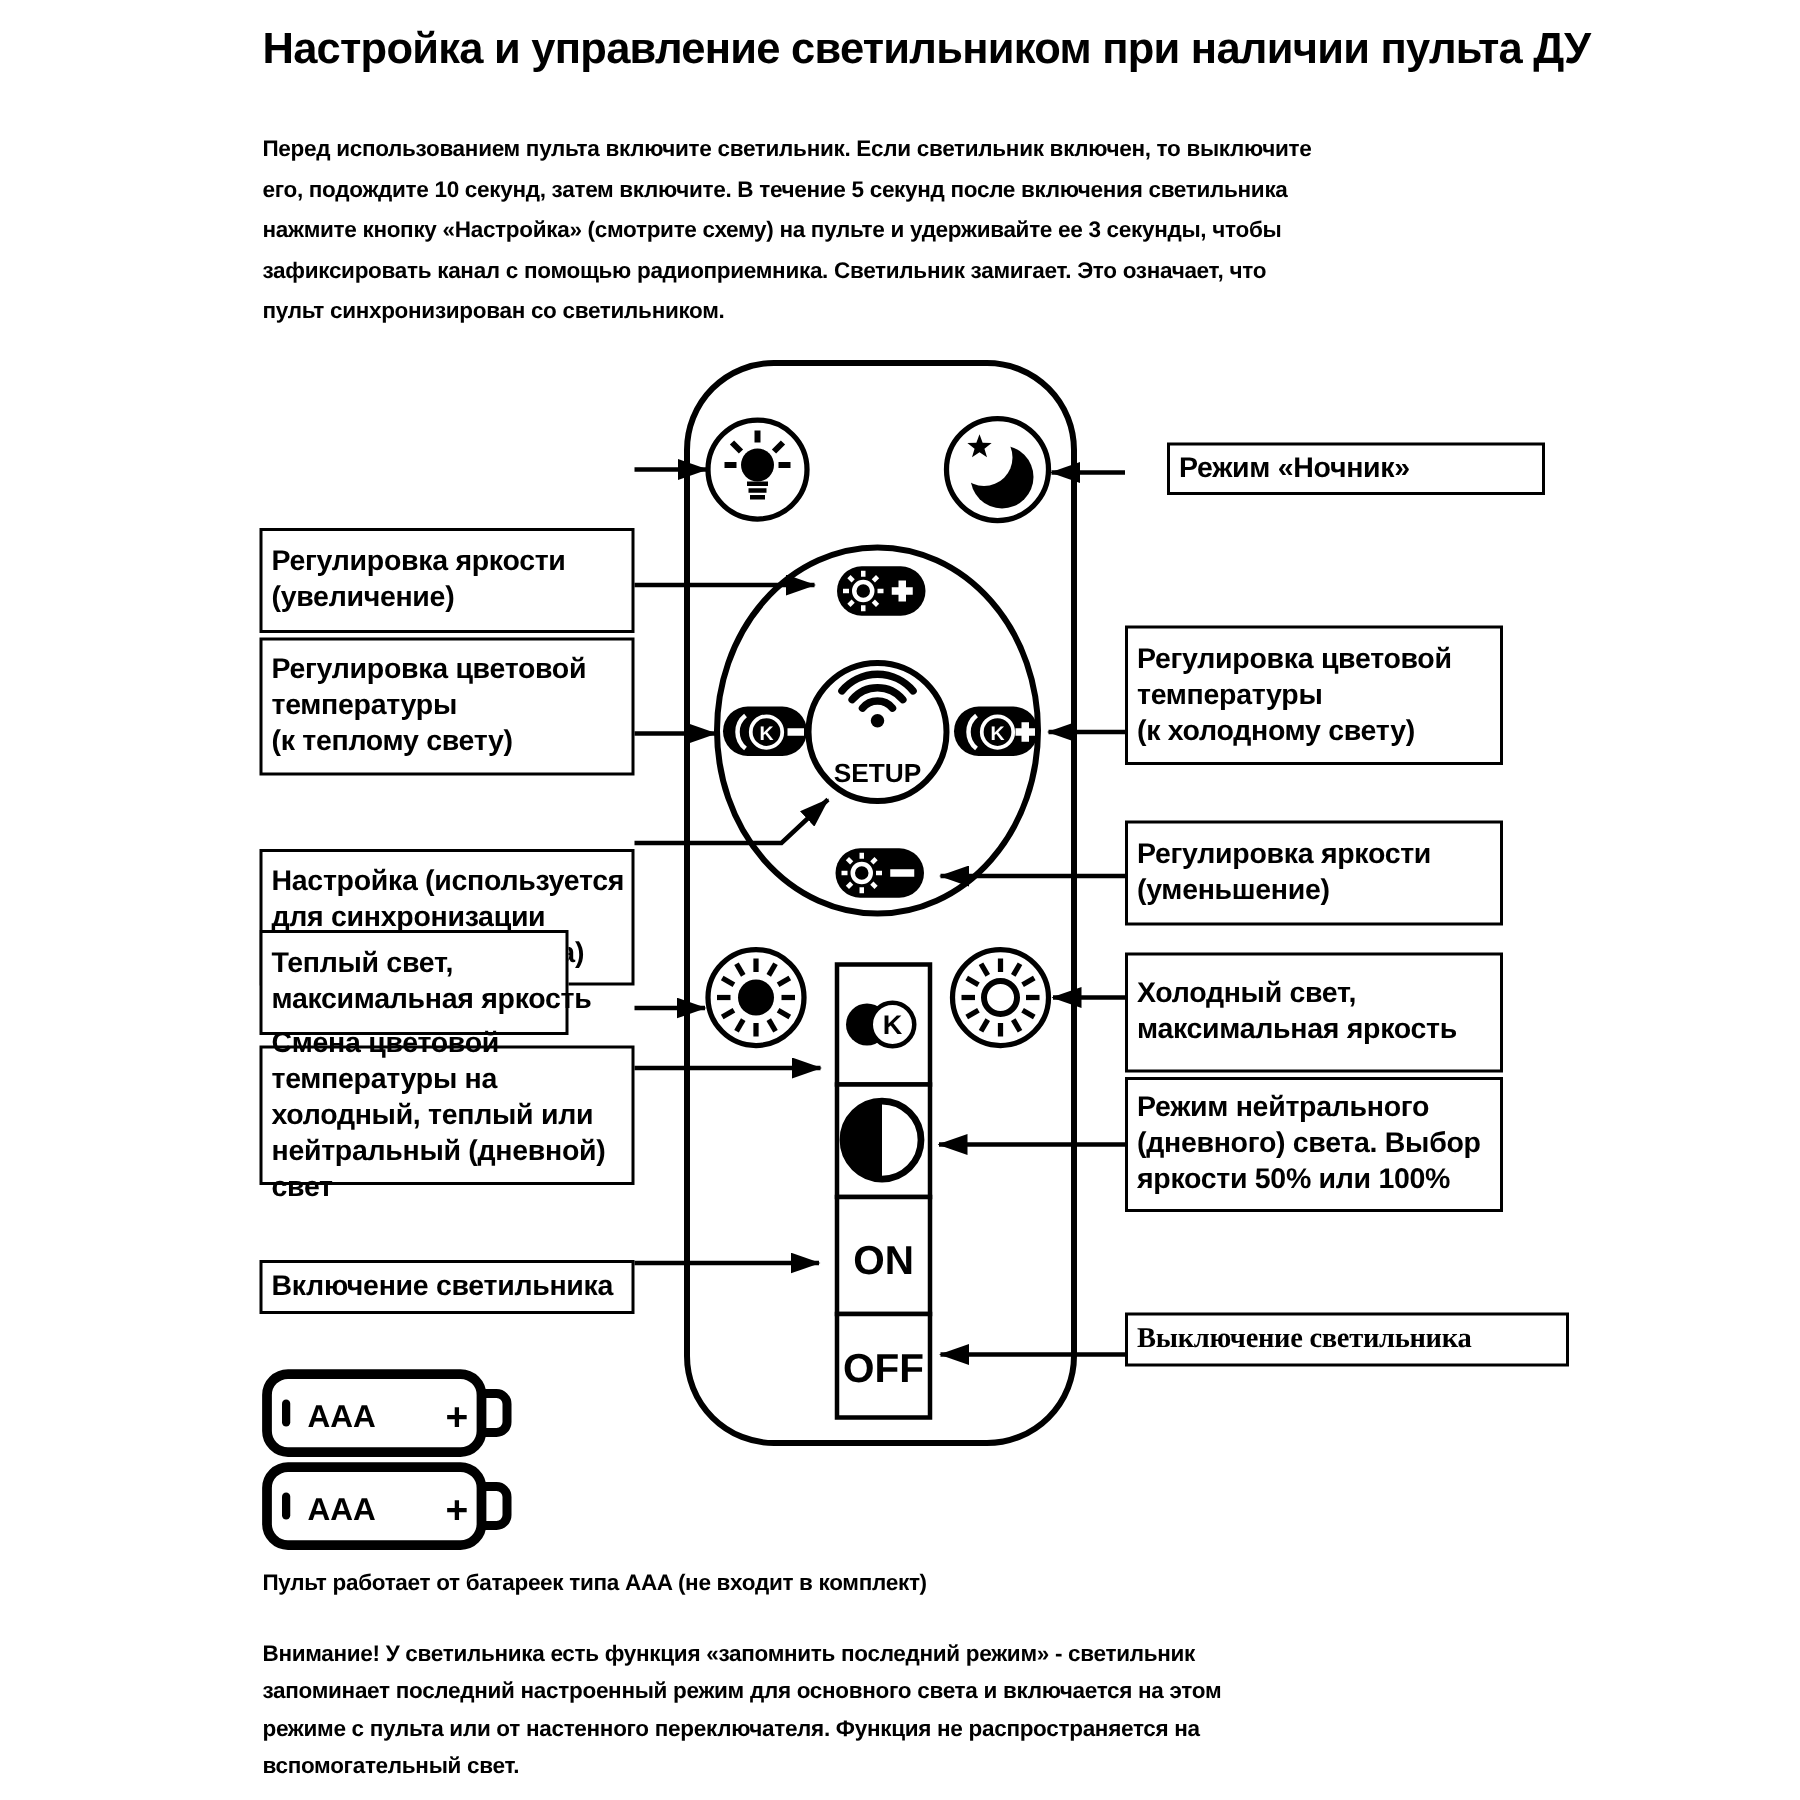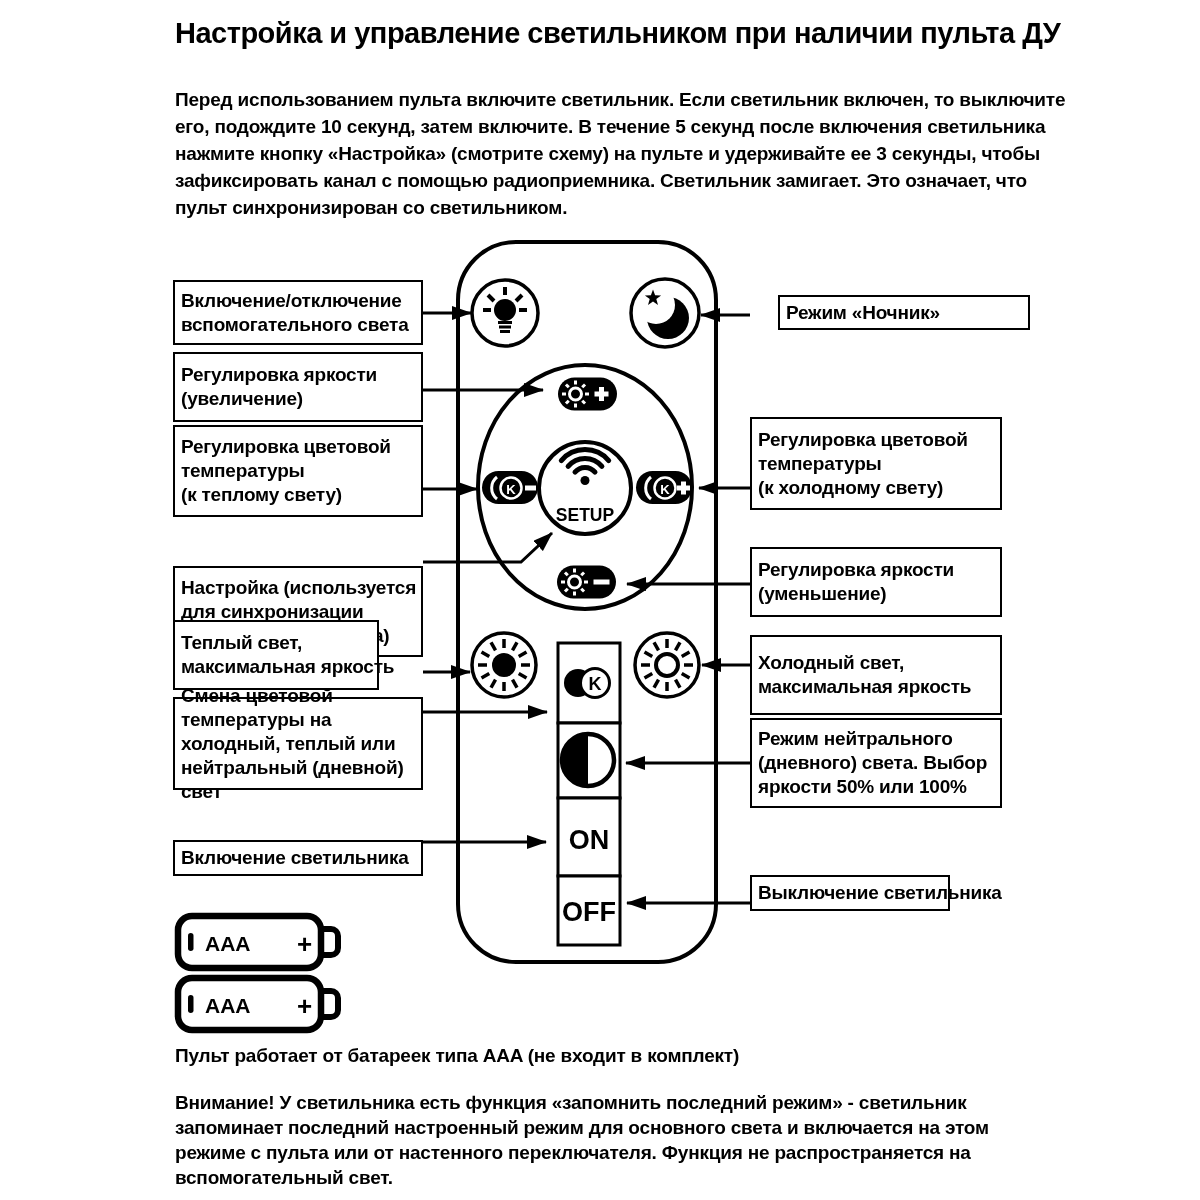--- a/index.html
+++ b/index.html
@@ -1,43 +1,39 @@
 <!DOCTYPE html>
 <html><head>
 <meta charset="utf-8">
 <style>
   html,body{margin:0;padding:0;background:#fff;}
   .page{position:relative;width:1200px;height:1200px;background:#fff;overflow:hidden;
         font-family:"Liberation Sans",sans-serif;font-weight:700;color:#000;}
   .title{position:absolute;left:175px;top:16px;width:850px;text-align:center;
          font-size:29px;line-height:34px;white-space:nowrap;letter-spacing:-0.5px;}
-  .para{position:absolute;white-space:pre;font-size:19px;line-height:27px;letter-spacing:-0.2px;}
+  .para{position:absolute;white-space:pre;font-size:15px;line-height:27px;letter-spacing:-0.2px;}
   .co{position:absolute;border:2px solid #000;background:#fff;box-sizing:border-box;
       display:flex;align-items:center;padding:2px 6px;font-size:19px;line-height:24px;
       letter-spacing:-0.2px;}
   .co span{white-space:pre;}
   svg.diagram{position:absolute;left:0;top:0;}
   svg text{font-family:"Liberation Sans",sans-serif;font-weight:700;}
 </style>
 </head>
 <body>
 
 <div class="page">
 
   <div class="title">Настройка и управление светильником при наличии пульта ДУ</div>
   <div class="para" style="left:175px;top:86px;">Перед использованием пульта включите светильник. Если светильник включен, то выключите
 его, подождите 10 секунд, затем включите. В течение 5 секунд после включения светильника
 нажмите кнопку «Настройка» (смотрите схему) на пульте и удерживайте ее 3 секунды, чтобы
 зафиксировать канал с помощью радиоприемника. Светильник замигает. Это означает, что
 пульт синхронизирован со светильником.</div>
 
-  <div class="co" style="left:173px;top:280px;width:250px;height:65px;">
-      <span>Включение/отключение
-вспомогательного света</span>
-    </div>
   <div class="co" style="left:173px;top:352px;width:250px;height:70px;">
       <span>Регулировка яркости
 (увеличение)</span>
     </div>
   <div class="co" style="left:173px;top:425px;width:250px;height:92px;">
       <span>Регулировка цветовой
 температуры
 (к теплому свету)</span>
     </div>
   <div class="co" style="left:173px;top:522px;width:250px;height:91px;margin-top:44px;">
@@ -74,21 +70,21 @@
     </div>
   <div class="co" style="left:750px;top:635px;width:252px;height:80px;">
       <span>Холодный свет,
 максимальная яркость</span>
     </div>
   <div class="co" style="left:750px;top:718px;width:252px;height:90px;">
       <span>Режим нейтрального
 (дневного) света. Выбор
 яркости 50% или 100%</span>
     </div>
-  <div class="co" style="left:750px;top:875px;width:200px;height:36px;">
+  <div class="co" style="left:750px;top:875px;width:296px;height:36px;font-family:Liberation Serif, serif;">
       <span>Выключение светильника</span>
     </div>
 
   <svg class="diagram" width="1200" height="1200" viewBox="0 0 1200 1200">
     <defs>
       <marker id="ah" markerUnits="userSpaceOnUse" markerWidth="20" markerHeight="14" refX="19" refY="7" orient="auto">
         <path d="M0,0 L20,7 L0,14 Z"></path>
       </marker>
       <line id="sunray-sm" x1="0" y1="-9.5" x2="0" y2="-13.5"></line>
       <line id="sunray-lg" x1="0" y1="-17" x2="0" y2="-26"></line>

